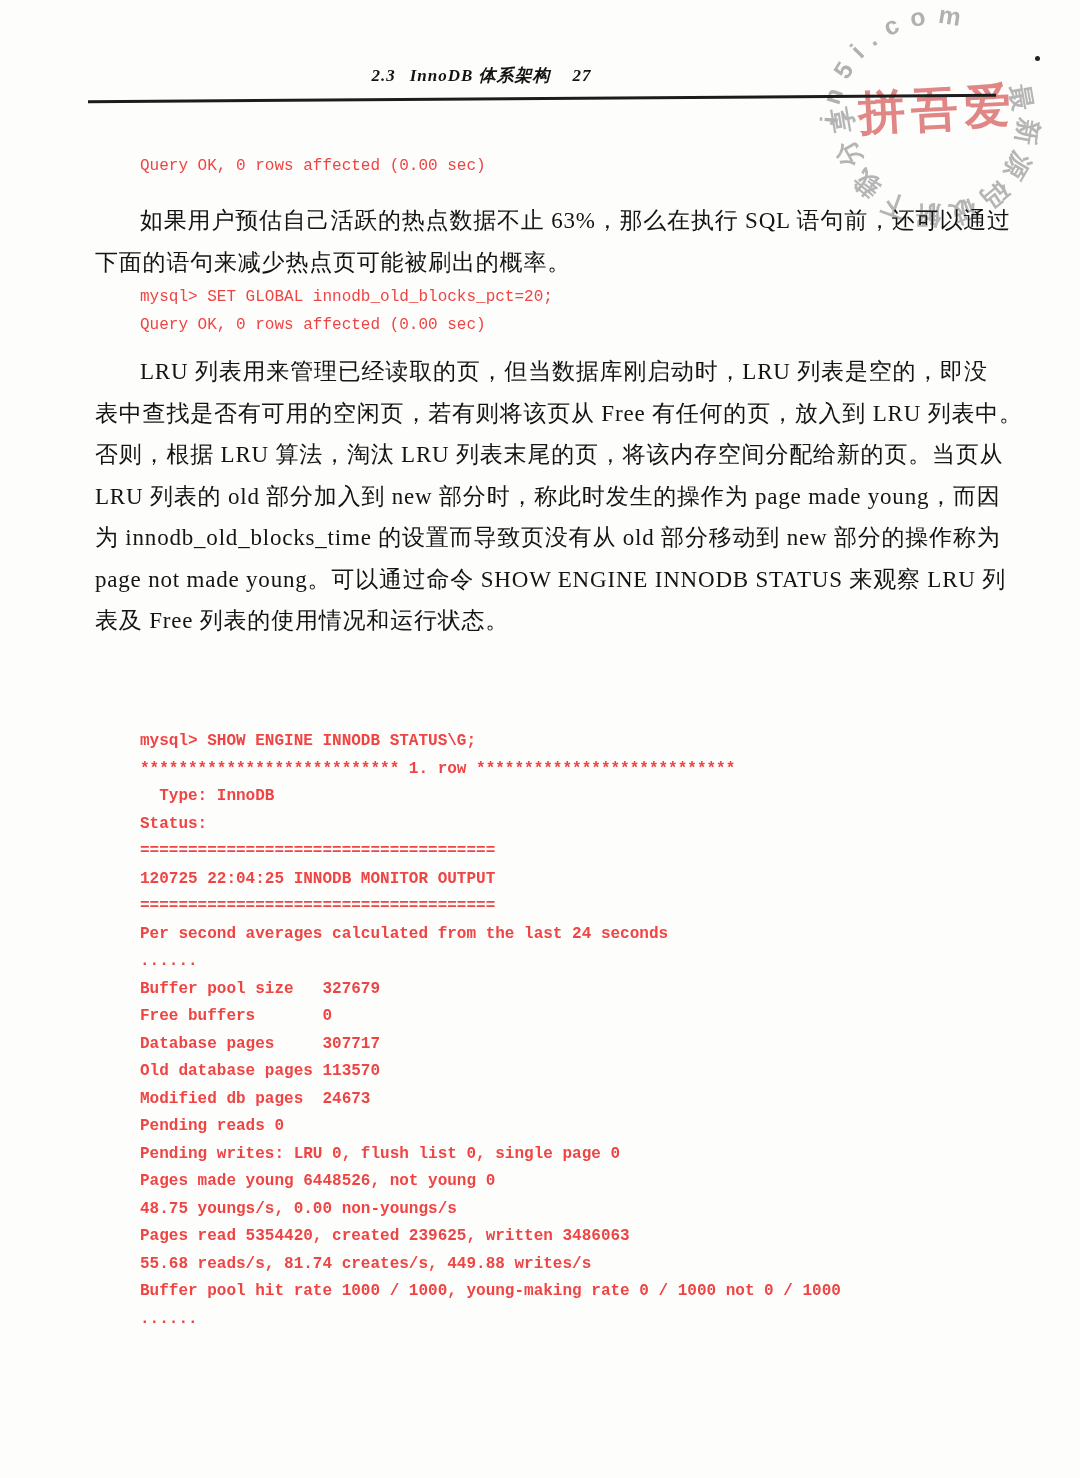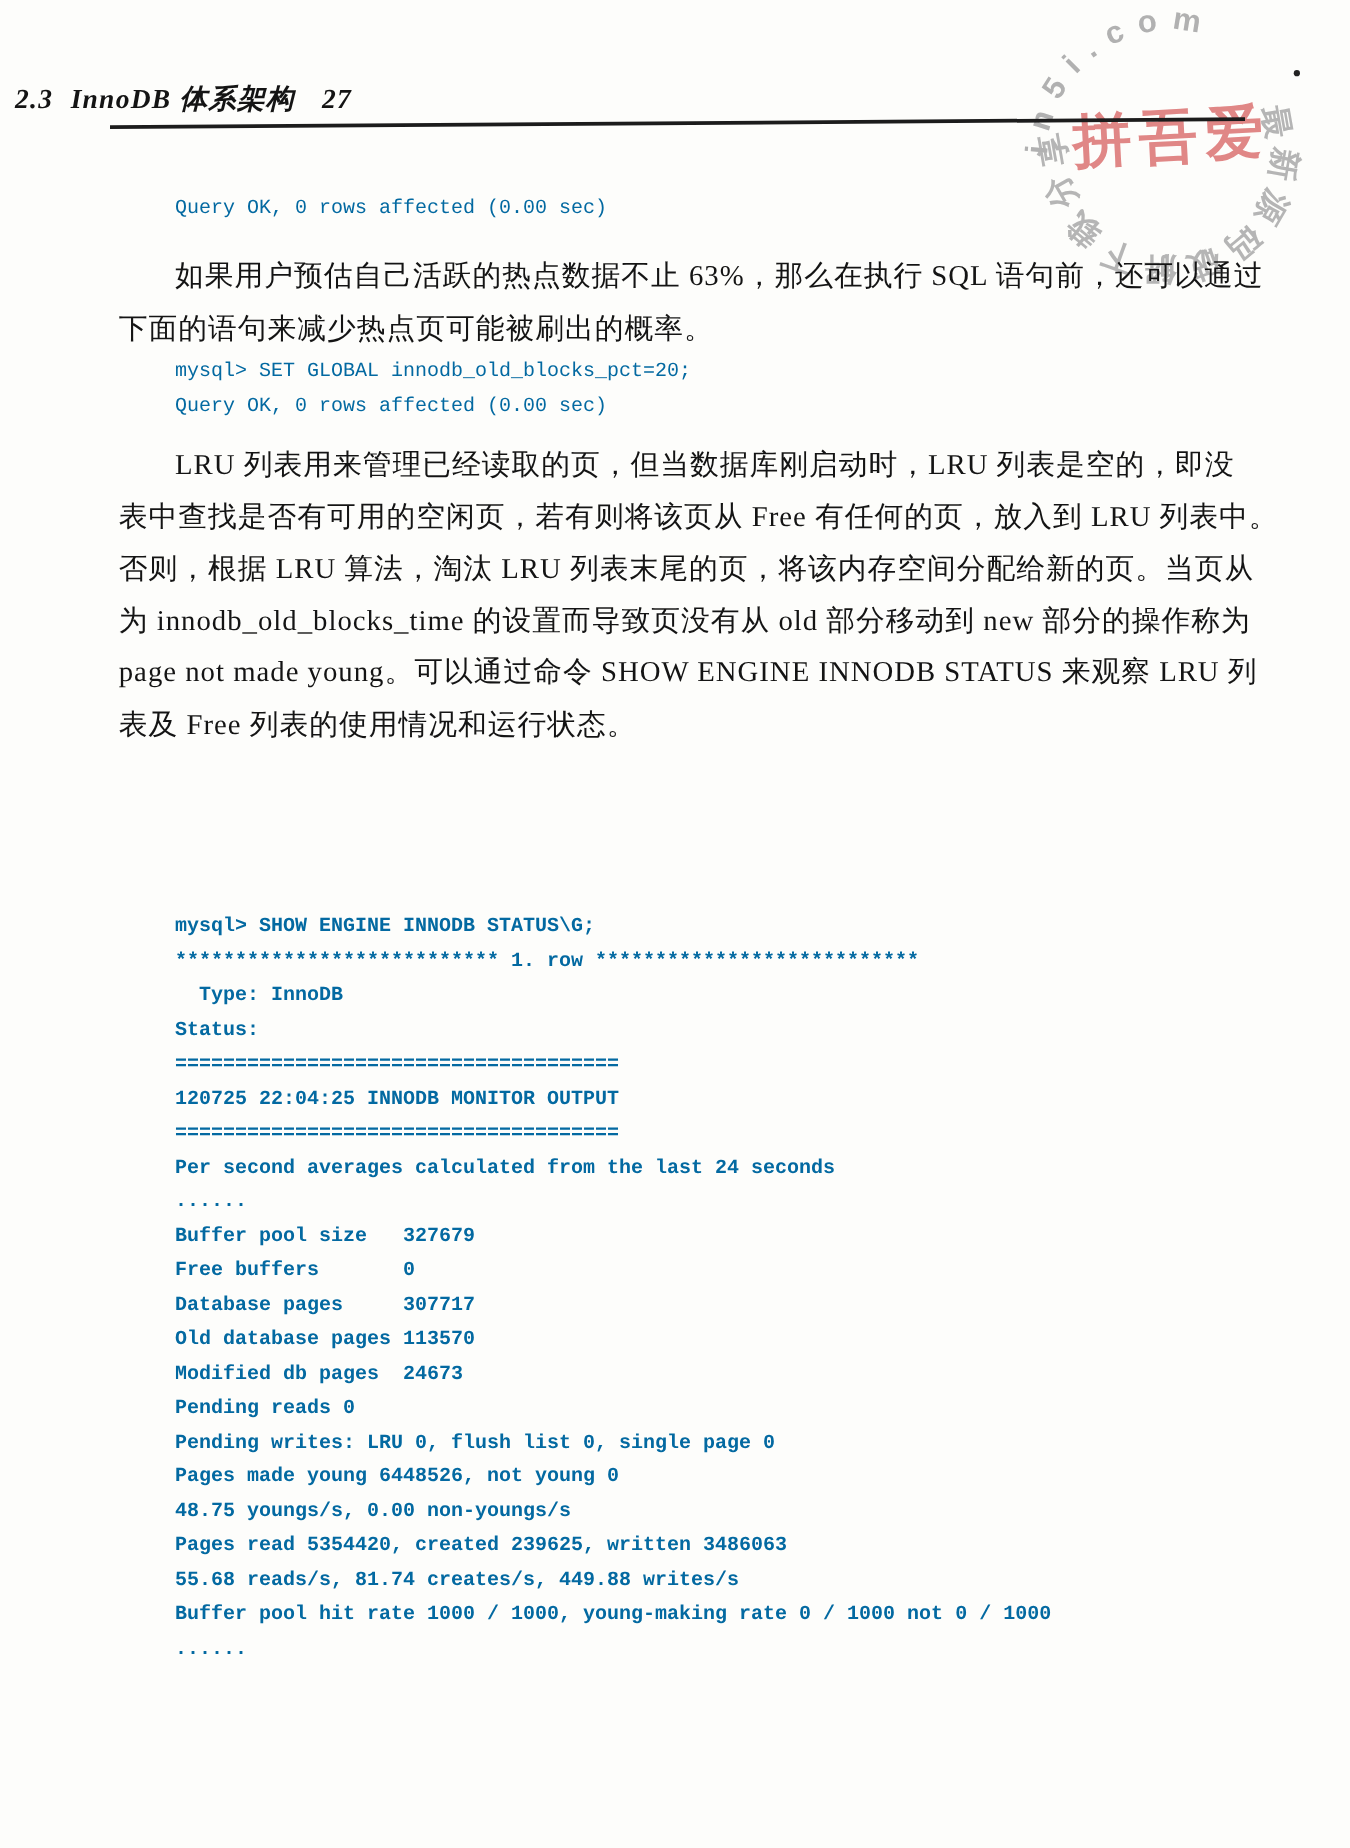--- a/index.html
+++ b/index.html
@@ -4,23 +4,23 @@
 <style>
   html,body { margin:0; padding:0; background:#e8e8e8; }
   .page {
     position:relative; width:1080px; height:1478px; margin:0 auto;
     background:#fdfdfb; overflow:hidden; color:#141414;
     font-family:"Liberation Serif","DejaVu Serif",serif;
   }
 
   
   .running-head {
-    position:absolute; top:64px; left:12px; width:963px;
-    text-align:left; font-style:italic; font-weight:bold;
-    font-size:22px; letter-spacing:1px; white-space:nowrap;
+    position:absolute; top:64px; left:0; width:963px;
+    text-align:center; font-style:italic; font-weight:bold;
+    font-size:17px; letter-spacing:1px; white-space:nowrap;
   }
   .running-head .sec { margin-right:14px; }
   .running-head .pageno { margin-left:22px; }
   .head-rule {
     position:absolute; top:97px; left:88px; width:908px; height:3px;
     background:#1c1c1c; transform:rotate(-0.4deg);
   }
 
   
   .stamp { position:absolute; left:810px; top:0; width:260px; height:250px; pointer-events:none; }
@@ -54,21 +54,21 @@
   .para { position:absolute; left:95px; width:900px; font-size:23px; letter-spacing:.8px; }
   .para .line { height:41.5px; line-height:41.5px; white-space:nowrap; }
   .para .line:first-child { text-indent:45px; }
   .para1 { top:200px; }
   .para2 { top:351px; }
 
   
   .code {
     position:absolute; left:140px; width:900px;
     font-family:"Liberation Mono","DejaVu Sans Mono",monospace;
-    font-size:16px; color:#0369a1;
+    font-size:16px; color:#ef4444;
   }
   .code .cline { height:27.5px; line-height:27.5px; white-space:pre; }
   .code1 { top:153px; }
   .code2 { top:284px; }
   .code3 { top:728px;font-weight:bold; }
 </style>
 </head>
 <body>
 
 <div class="page">
@@ -112,20 +112,21 @@
 
   <div class="code code2">
       <div class="cline">mysql&gt; SET GLOBAL innodb_old_blocks_pct=20;</div>
       <div class="cline">Query OK, 0 rows affected (0.00 sec)</div>
     </div>
 
   <div class="para para2">
       <div class="line">LRU 列表用来管理已经读取的页，但当数据库刚启动时，LRU 列表是空的，即没</div>
       <div class="line">表中查找是否有可用的空闲页，若有则将该页从 Free 有任何的页，放入到 LRU 列表中。</div>
       <div class="line">否则，根据 LRU 算法，淘汰 LRU 列表末尾的页，将该内存空间分配给新的页。当页从</div>
+      <div class="line">LRU 列表的 old 部分加入到 new 部分时，称此时发生的操作为 page made young，而因</div>
       <div class="line">为 innodb_old_blocks_time 的设置而导致页没有从 old 部分移动到 new 部分的操作称为</div>
       <div class="line">page not made young。可以通过命令 SHOW ENGINE INNODB STATUS 来观察 LRU 列</div>
       <div class="line">表及 Free 列表的使用情况和运行状态。</div>
     </div>
 
   <div class="code code3">
       <div class="cline">mysql&gt; SHOW ENGINE INNODB STATUS\G;</div>
       <div class="cline">*************************** 1. row ***************************</div>
       <div class="cline">  Type: InnoDB</div>
       <div class="cline">Status:</div>

